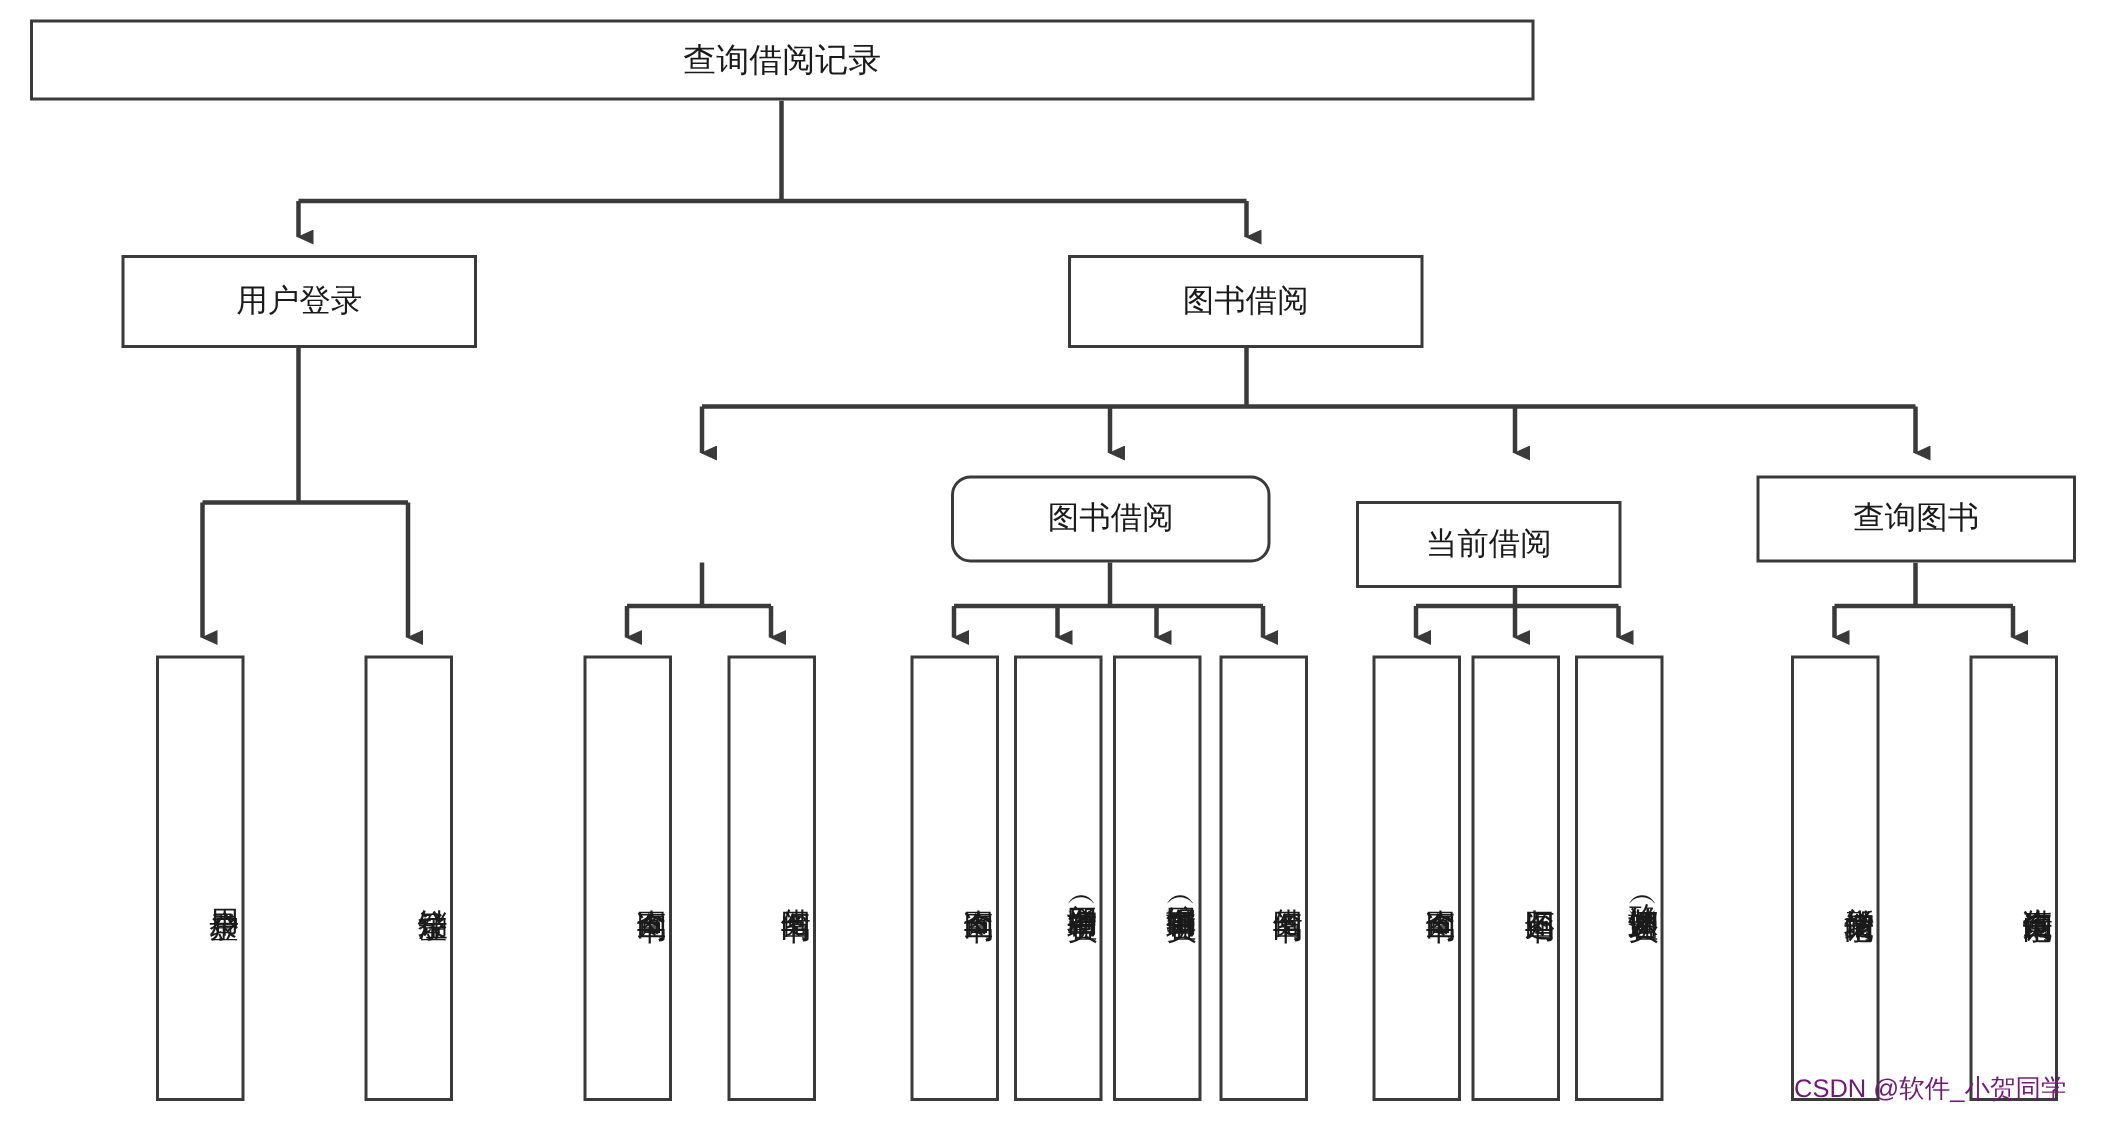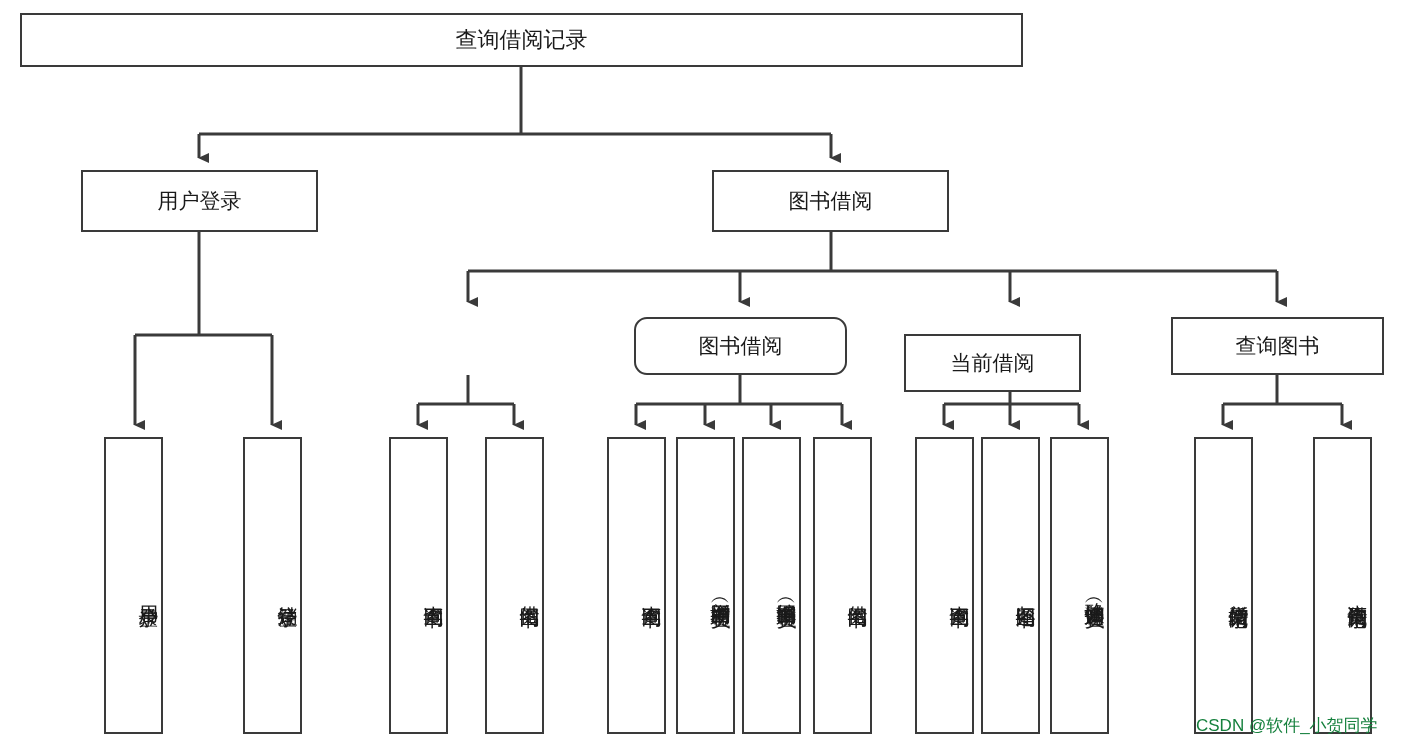--- a/index.html
+++ b/index.html
@@ -19,21 +19,21 @@
   .node.root{font-size:22px;}
   .node.leaf{
     font-size:20px;line-height:1.22;
     writing-mode:vertical-rl;text-orientation:upright;
     padding-top:12px;
     align-items:flex-start;justify-content:center;
     letter-spacing:1px;
   }
   .watermark{
     position:absolute;left:1196px;top:714px;
-    font-size:17px;color:#15803d;white-space:nowrap;
+    font-size:17px;color:#701a75;white-space:nowrap;
     font-family:"Liberation Sans","DejaVu Sans",sans-serif;
   }
 </style>
 </head>
 <body>
 
 <div id="diagram-root">
 
   <svg class="edges" viewBox="0 0 1405 747" xmlns="http://www.w3.org/2000/svg">
     <defs>

